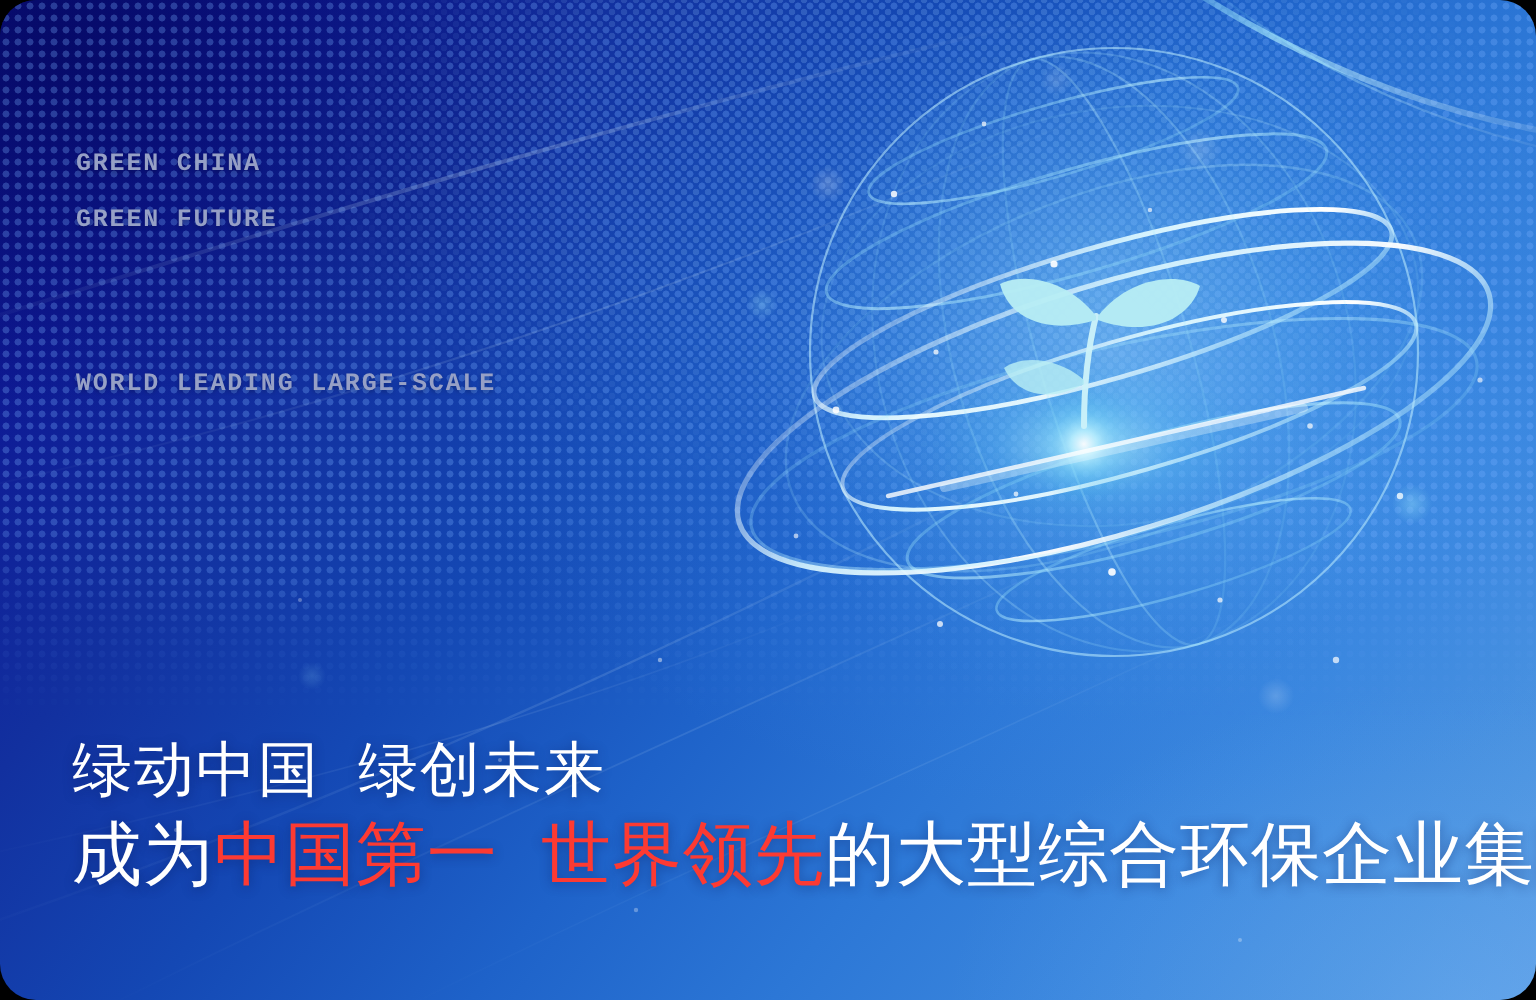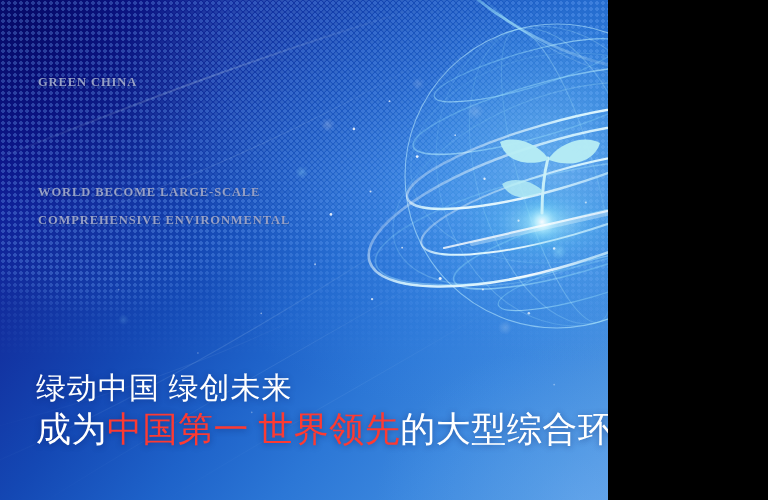--- a/index.html
+++ b/index.html
@@ -3,40 +3,41 @@
 <meta charset="utf-8">
 <title>Green China Banner</title>
 <style>
   html, body {
     margin: 0;
     padding: 0;
     background: #000;
   }
   #banner {
     position: relative;
-    width: 608px;
+    width: 768px;
     height: 500px;
     overflow: hidden;
-    font-family: Liberation Serif, serif;
+    font-family: Liberation Mono, monospace;
     
     background:
       radial-gradient(ellipse 62% 58% at 74% 40%,
           rgba(90,175,255,0.38) 0%,
           rgba(60,140,235,0.18) 42%,
           rgba(0,0,0,0) 72%),
       linear-gradient(128deg,
           #0b1185 0%,
           #0e1a95 13%,
           #12309f 26%,
           #1448b4 40%,
           #1e62c9 54%,
           #2c77d6 67%,
           #3b87de 80%,
           #4b93e0 92%,
           #5a9ce4 100%);
+    border-radius: 18px;
   }
 
   
   .dots {
     position: absolute;
     inset: 0;
     background-image:
       radial-gradient(circle at center, rgba(120,175,255,0.30) 1.6px, rgba(0,0,0,0) 1.9px);
     background-size: 6px 6px;
     background-position: 0 0;
@@ -289,25 +290,25 @@
         <circle cx="381" cy="152" r="8" fill="url(#pgc)" opacity="0.30"></circle>
         <circle cx="638" cy="348" r="9" fill="url(#pg)" opacity="0.18"></circle>
         <circle cx="156" cy="338" r="7" fill="url(#pgc)" opacity="0.18"></circle>
         <circle cx="528" cy="40" r="8" fill="url(#pg)" opacity="0.16"></circle>
       </g>
     </svg>
   </div>
 
   <div class="eng-block" id="eng-top">
     <span class="eng-line">GREEN CHINA</span>
+    <span class="eng-line">GREEN FUTURE</span>
   </div>
 
   <div class="eng-block" id="eng-main">
-    <span class="eng-line">WORLD BECOME LARGE-SCALE</span>
-    <span class="eng-line">COMPREHENSIVE ENVIRONMENTAL</span>
+    <span class="eng-line">WORLD LEADING LARGE-SCALE</span>
   </div>
 
   <div class="cn-block">
     <span class="cn-line1">绿动中国 绿创未来</span>
     <span class="cn-line2"><span>成为</span><span class="cn-red">中国第一 世界领先</span><span>的大型综合环保企业集团</span></span>
   </div>
 
 </div>
 
 </body></html>

